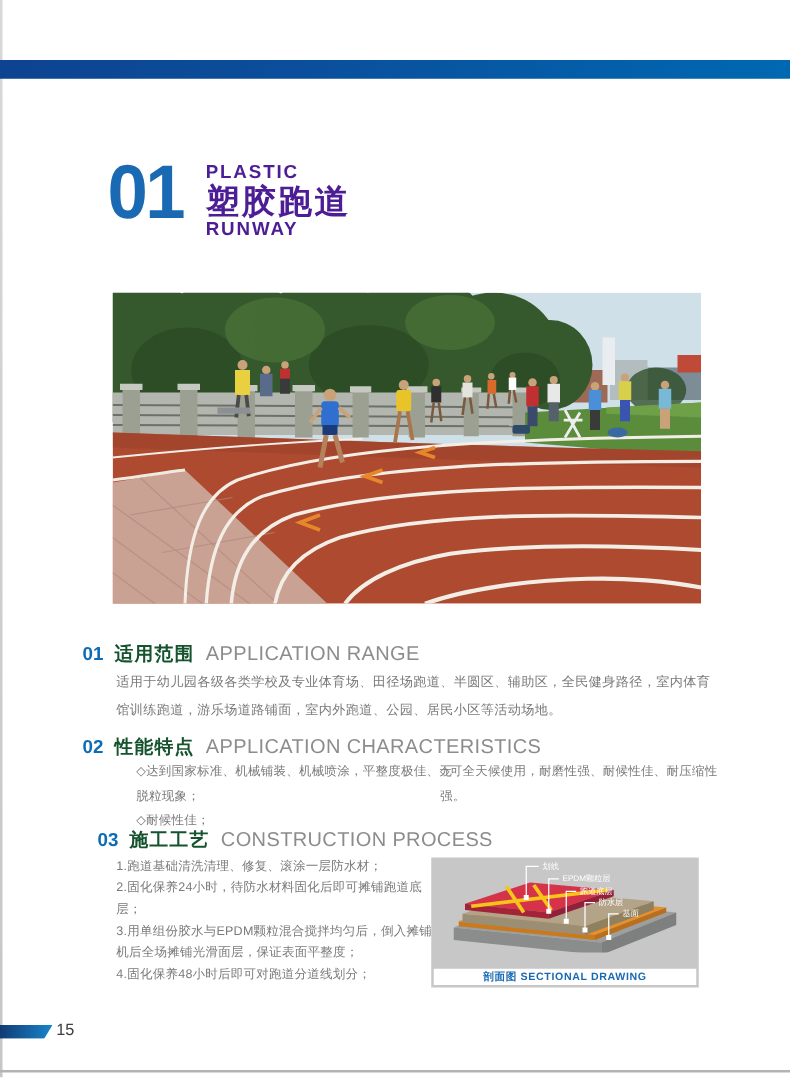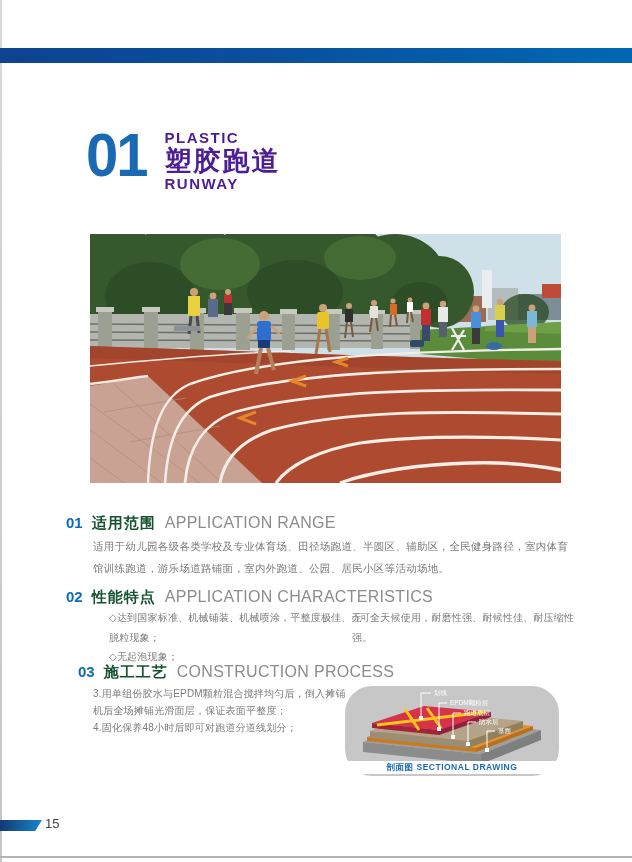--- a/index.html
+++ b/index.html
@@ -25,21 +25,21 @@
   
   .sec-head{position:absolute;display:flex;align-items:baseline;gap:9px;white-space:nowrap;}
   .sec-num{font-size:15px;font-weight:bold;color:#0d6cb5;}
   .sec-zh{font-size:15px;font-weight:bold;color:#14532d;letter-spacing:1px;}
   .sec-en{font-size:16px;color:#8c8c8c;letter-spacing:0.3px;}
   .body-text{position:absolute;font-size:10.5px;color:#7a7a7a;letter-spacing:0.3px;line-height:2.05;}
   .item-text{font-size:10px;color:#7a7a7a;letter-spacing:0.2px;line-height:1.95;}
   .step-text{font-size:10px;color:#7a7a7a;letter-spacing:0.2px;line-height:1.72;}
   .col{position:absolute;}
   
-  .diagram{position:absolute;left:345px;top:686px;width:214px;height:90px;background:#c7c7c7;border-radius:27px;}
+  .diagram{position:absolute;left:345px;top:686px;width:214px;height:104px;background:#c7c7c7;}
   .diagram svg{display:block;}
   .diagram-caption{position:absolute;left:2px;right:2px;bottom:2px;height:13px;background:#ffffff;
     display:flex;align-items:center;justify-content:center;
     font-size:8.5px;font-weight:bold;color:#1a6ab3;letter-spacing:0.5px;}
   
   .page-tab{position:absolute;left:0;top:820px;width:42px;height:11px;
     background:linear-gradient(90deg,#123a74,#1786cc);
     clip-path:polygon(0 0,100% 0,84% 100%,0 100%);}
   .page-num{position:absolute;left:45px;top:816px;font-size:13px;color:#404040;}
 </style>
@@ -223,32 +223,34 @@
 </div>
 <div class="body-text" style="left:93px;top:536px;width:478px;">适用于幼儿园各级各类学校及专业体育场、田径场跑道、半圆区、辅助区，全民健身路径，室内体育馆训练跑道，游乐场道路铺面，室内外跑道、公园、居民小区等活动场地。</div>
 
 <div class="sec-head" style="left:66px;top:588px;">
   <span class="sec-num">02</span>
   <span class="sec-zh">性能特点</span>
   <span class="sec-en">APPLICATION CHARACTERISTICS</span>
 </div>
 <div class="col" style="left:109px;top:608px;width:254px;">
   <div class="item-text">◇达到国家标准、机械铺装、机械喷涂，平整度极佳、无脱粒现象；</div>
-  <div class="item-text">◇无起泡现象；</div>
+  <div class="item-text">◇耐候性佳；</div>
 </div>
 <div class="col" style="left:352px;top:608px;width:232px;">
   <div class="item-text">◇可全天候使用，耐磨性强、耐候性佳、耐压缩性强。</div>
 </div>
 
 <div class="sec-head" style="left:78px;top:663px;">
   <span class="sec-num">03</span>
   <span class="sec-zh">施工工艺</span>
   <span class="sec-en">CONSTRUCTION PROCESS</span>
 </div>
 <div class="col" style="left:93px;top:685px;width:262px;">
+  <div class="step-text">1.跑道基础清洗清理、修复、滚涂一层防水材；</div>
+  <div class="step-text">2.固化保养24小时，待防水材料固化后即可摊铺跑道底层；</div>
   <div class="step-text">3.用单组份胶水与EPDM颗粒混合搅拌均匀后，倒入摊铺机后全场摊铺光滑面层，保证表面平整度；</div>
   <div class="step-text">4.固化保养48小时后即可对跑道分道线划分；</div>
 </div>
 
 <div class="diagram">
   <svg width="214" height="76" viewBox="0 0 214 76" xmlns="http://www.w3.org/2000/svg" style="font-family:'Liberation Sans','DejaVu Sans',sans-serif;">
 
     <polygon points="18,56 78,32 196,44 136,68" fill="#9c9f9e"></polygon>
     <polygon points="18,56 136,68 136,78 18,66" fill="#8a8d8c"></polygon>
     <polygon points="136,68 196,44 196,54 136,78" fill="#7d807f"></polygon>

